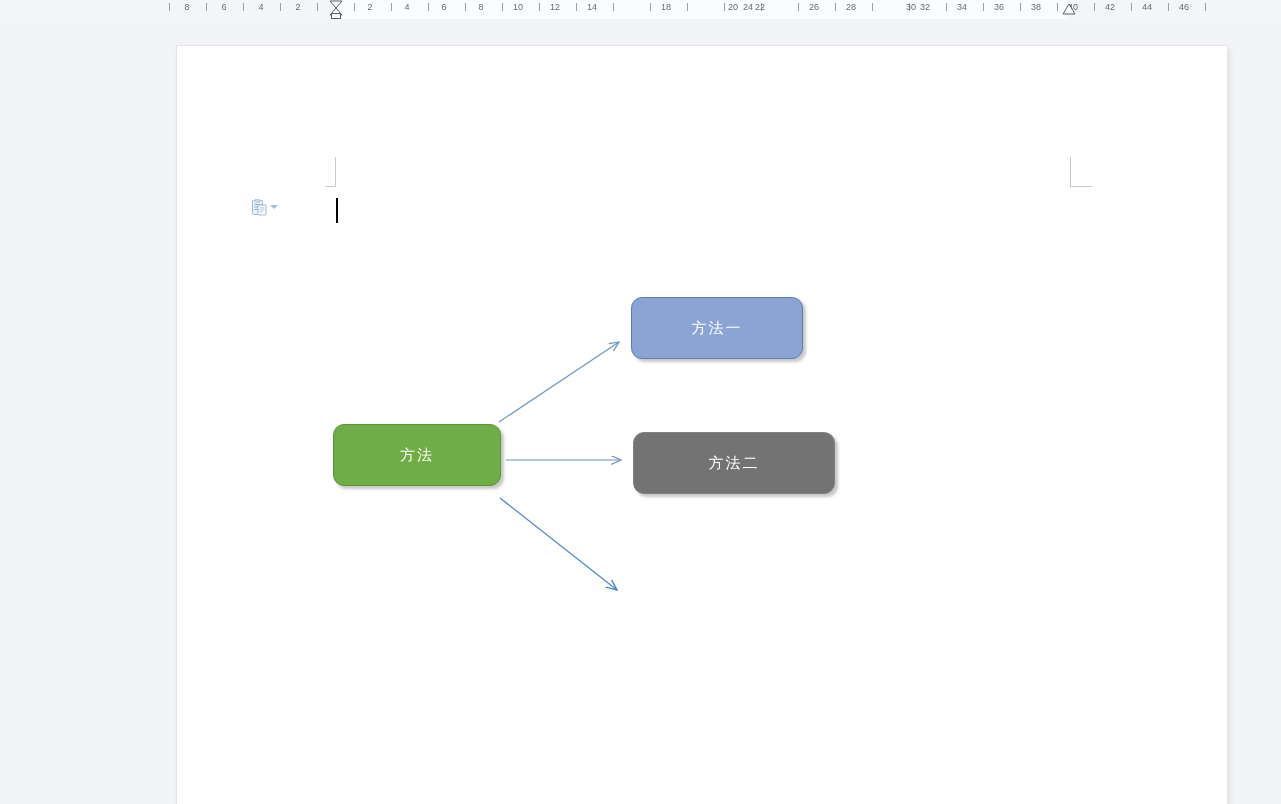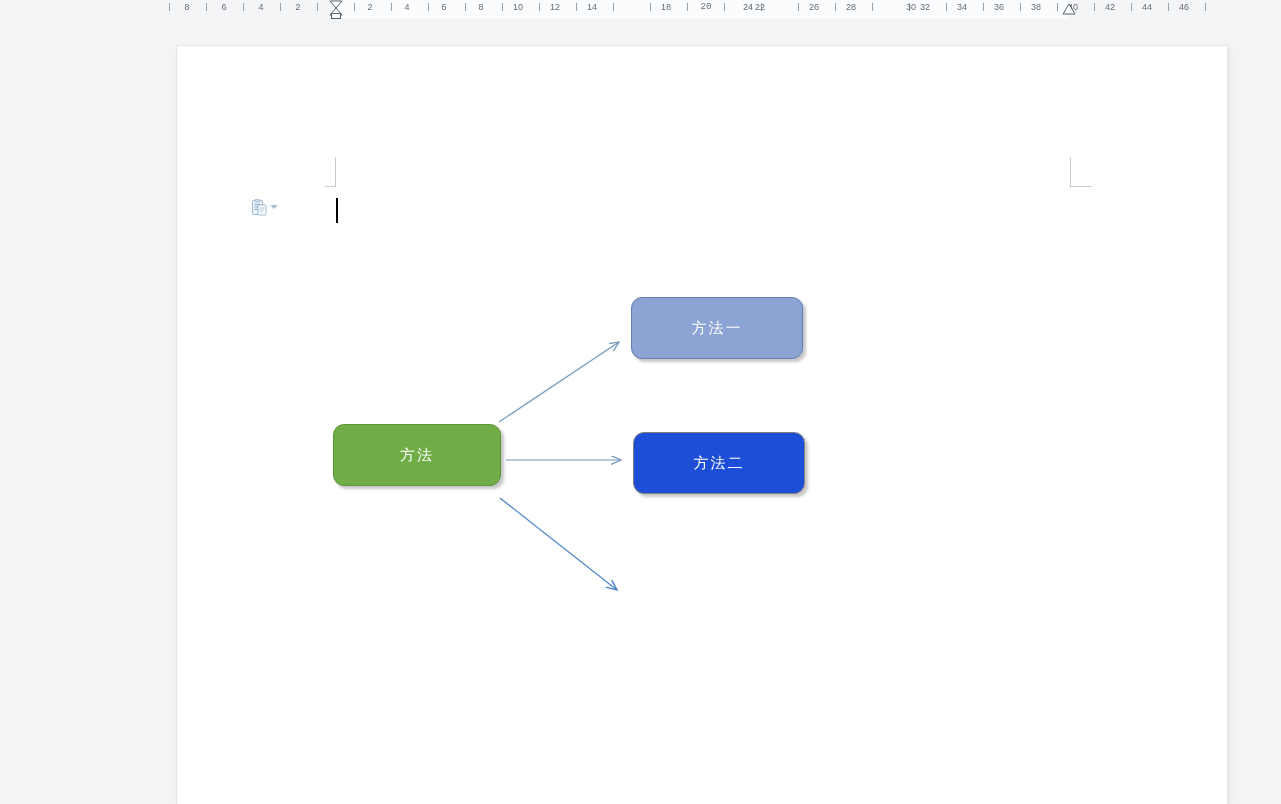--- a/index.html
+++ b/index.html
@@ -209,21 +209,21 @@
         <div class="ruler-num" style="left: 298px;">2</div>
         <div class="ruler-num" style="left: 370px;">2</div>
         <div class="ruler-num" style="left: 407px;">4</div>
         <div class="ruler-num" style="left: 444px;">6</div>
         <div class="ruler-num" style="left: 481px;">8</div>
         <div class="ruler-num" style="left: 518px;">10</div>
         <div class="ruler-num" style="left: 555px;">12</div>
         <div class="ruler-num" style="left: 592px;">14</div>
         <div class="ruler-num" style="left: 603px; margin-top: 32px;">16</div>
         <div class="ruler-num" style="left: 666px;">18</div>
-        <div class="ruler-num" style="left: 706px; font-family: Liberation Mono, monospace;">20</div>
+        <div class="ruler-num" style="left: 733px;">20</div>
         <div class="ruler-num" style="left: 760px;">22</div>
         <div class="ruler-num" style="left: 748px;">24</div>
         <div class="ruler-num" style="left: 814px;">26</div>
         <div class="ruler-num" style="left: 851px;">28</div>
         <div class="ruler-num" style="left: 911px; text-align: right;">30</div>
         <div class="ruler-num" style="left: 925px;">32</div>
         <div class="ruler-num" style="left: 962px;">34</div>
         <div class="ruler-num" style="left: 999px;">36</div>
         <div class="ruler-num" style="left: 1036px;">38</div>
         <div class="ruler-num" style="left: 1073px;">40</div>
@@ -299,21 +299,21 @@
         </svg>
 
         <div class="node" id="node-root" style="left: 156px; top: 378px; width: 168px; height: 62px; background: rgb(112, 173, 71); border: 1px solid rgb(92, 148, 56); color: rgb(255, 255, 255);">
           <span>方法</span>
         </div>
 
         <div class="node" id="node-m1" style="left: 454px; top: 251px; width: 172px; height: 62px; background: rgb(139, 164, 212); border: 1px solid rgb(95, 124, 181); color: rgb(255, 255, 255);">
           <span>方法一</span>
         </div>
 
-        <div class="node" id="node-m2" style="left: 456px; top: 386px; width: 172px; height: 62px; background: #1d4ed8; border: 1px solid rgb(129, 128, 127); color: rgb(255, 255, 255);">
+        <div class="node" id="node-m2" style="left: 456px; top: 386px; width: 202px; height: 62px; background: #737373; border: 1px solid rgb(129, 128, 127); color: rgb(255, 255, 255);">
           <span>方法二</span>
         </div>
 
 
       </div>
     </div>
   </div>
 </div>
 
 </body></html>

